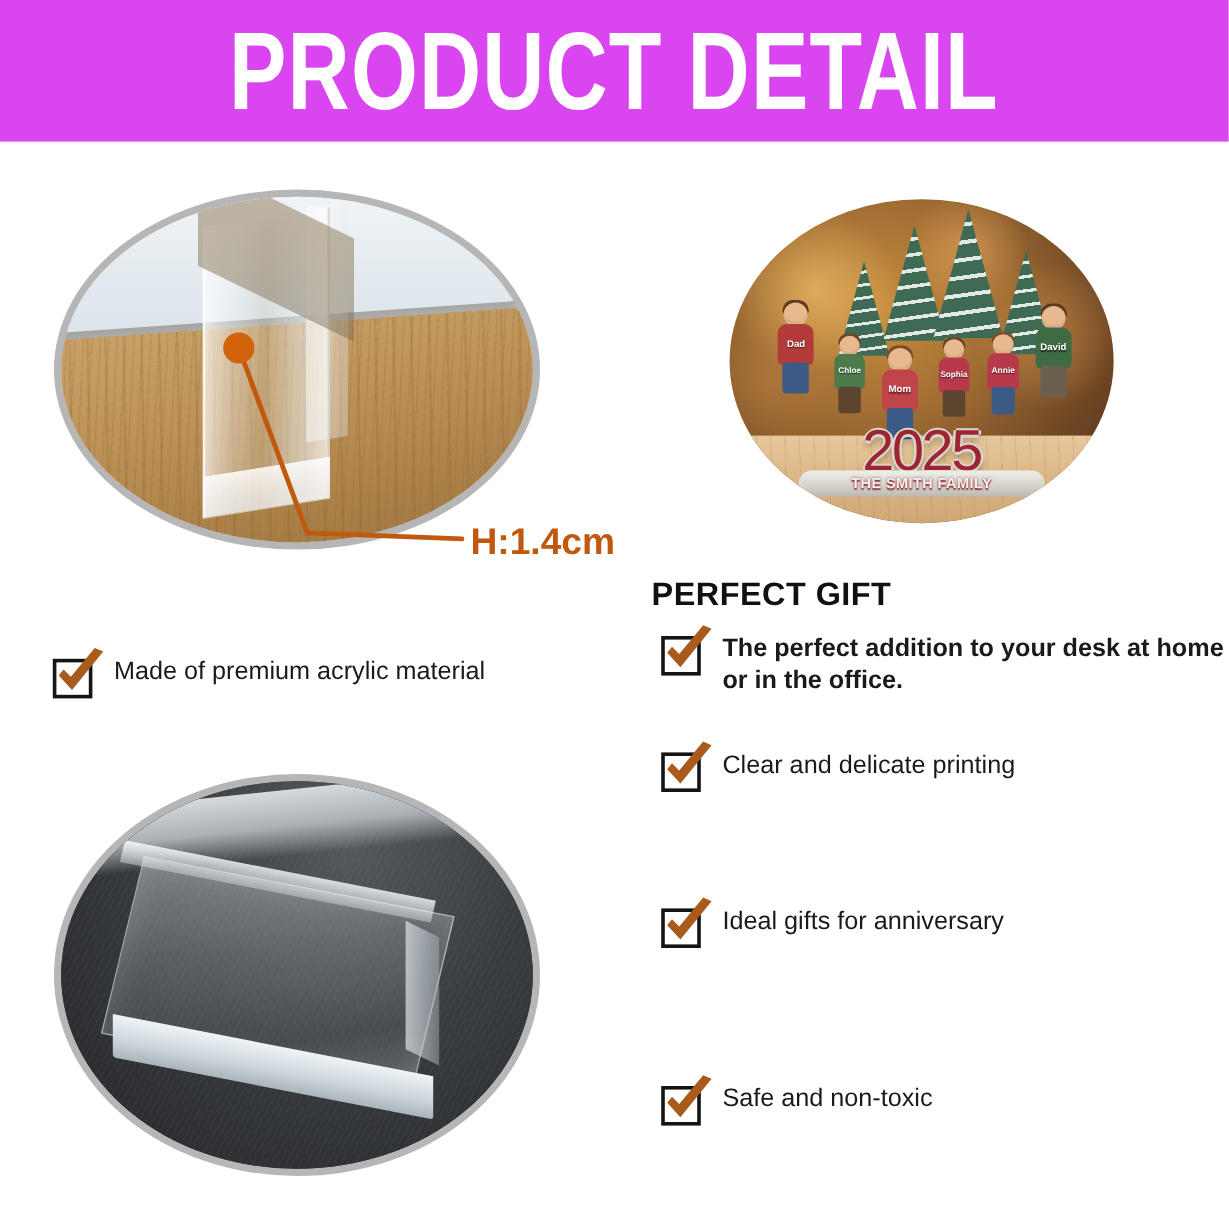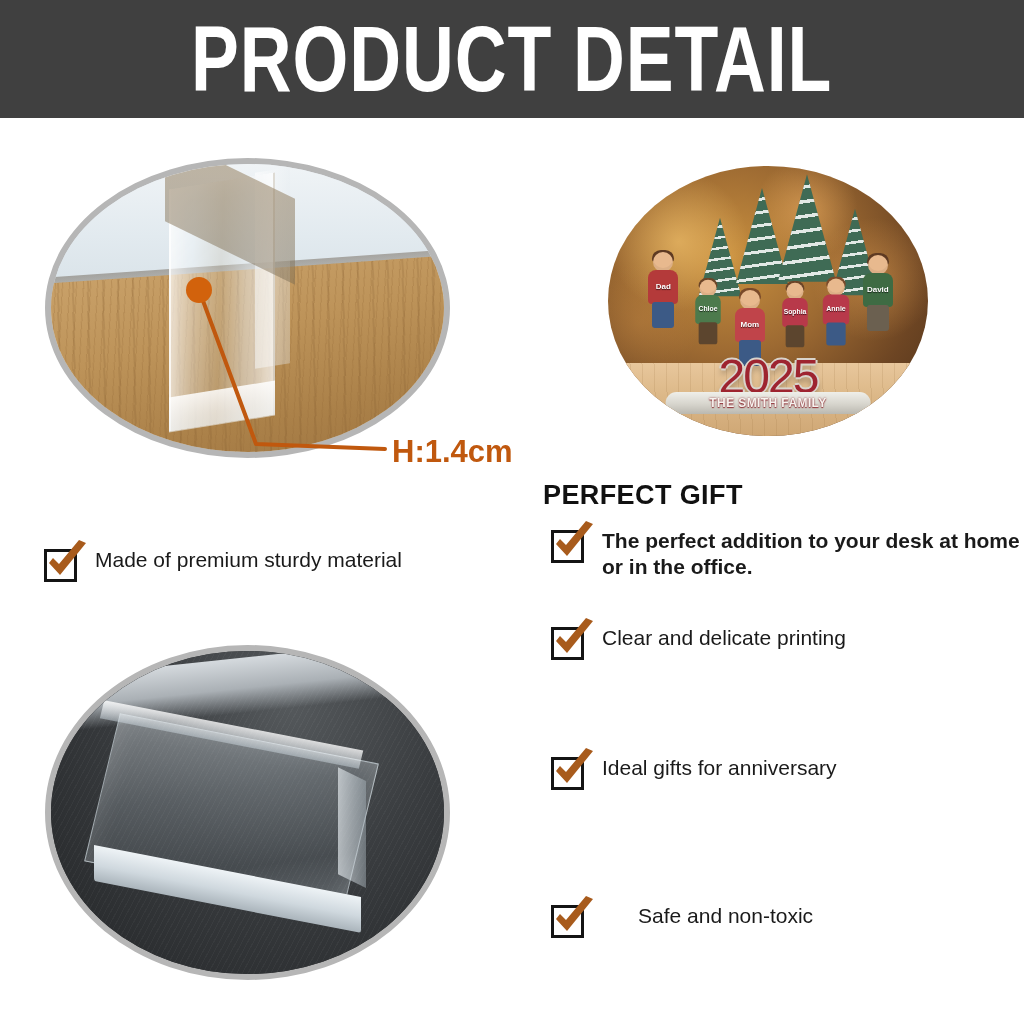--- a/index.html
+++ b/index.html
@@ -14,21 +14,21 @@
     position: relative;
     width: 1024px; height: 1024px;
     background: #ffffff;
   }
 
   
   .banner {
     position: absolute;
     left: 0; top: 0;
     width: 1024px; height: 118px;
-    background: #404040;
+    background: #d946ef;
     display: flex;
     align-items: center;
     justify-content: center;
   }
   .banner-title {
     color: #ffffff;
     font-family: "Liberation Sans", sans-serif;
     font-weight: bold;
     font-size: 78px;
     letter-spacing: 1px;
@@ -341,21 +341,21 @@
     color: #1a1a1a;
     font-size: 21px;
     line-height: 1.24;
     max-width: 420px;
   }
   #feature-acrylic-0 { left: 44px; top: 547px; }
   #feature-gift-0 { left: 551px; top: 528px; font-weight: bold; }
   #feature-gift-1 { left: 551px; top: 625px; }
   #feature-gift-2 { left: 551px; top: 707px; margin-top: 48px; }
   #feature-gift-3 { left: 551px; top: 787px; }
-  #feature-gift-4 { left: 551px; top: 903px; gap: 36px; }
+  #feature-gift-4 { left: 551px; top: 903px; }
 </style>
 </head>
 <body>
 
 <div id="page">
 
   <div class="banner">
     <div class="banner-title">PRODUCT DETAIL</div>
   </div>
 
@@ -442,21 +442,21 @@
     <div class="p3-block-front"></div>
   </div>
 
 
   <div class="feature-item" id="feature-acrylic-0">
     <span class="checkbox-icon">
       <svg viewBox="0 0 48 48" aria-hidden="true">
         <path d="M7 24 L18 36 L44 4 L37 1 L17 25 L11 19 Z" fill="#A85B1C"></path>
       </svg>
     </span>
-    <span class="feature-text">Made of premium sturdy material</span>
+    <span class="feature-text">Made of premium acrylic material</span>
   </div>
 
   <div class="section-heading" id="heading-gift">PERFECT GIFT</div>
 
   <div class="feature-item" id="feature-gift-0">
     <span class="checkbox-icon">
       <svg viewBox="0 0 48 48" aria-hidden="true">
         <path d="M7 24 L18 36 L44 4 L37 1 L17 25 L11 19 Z" fill="#A85B1C"></path>
       </svg>
     </span>

